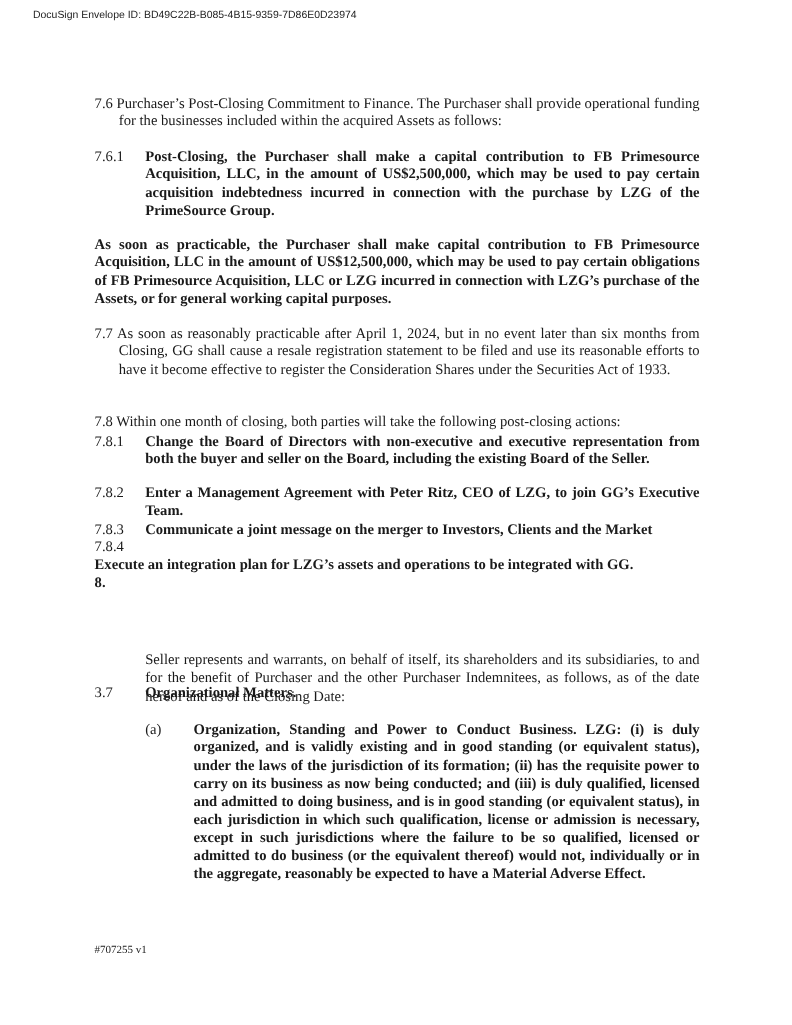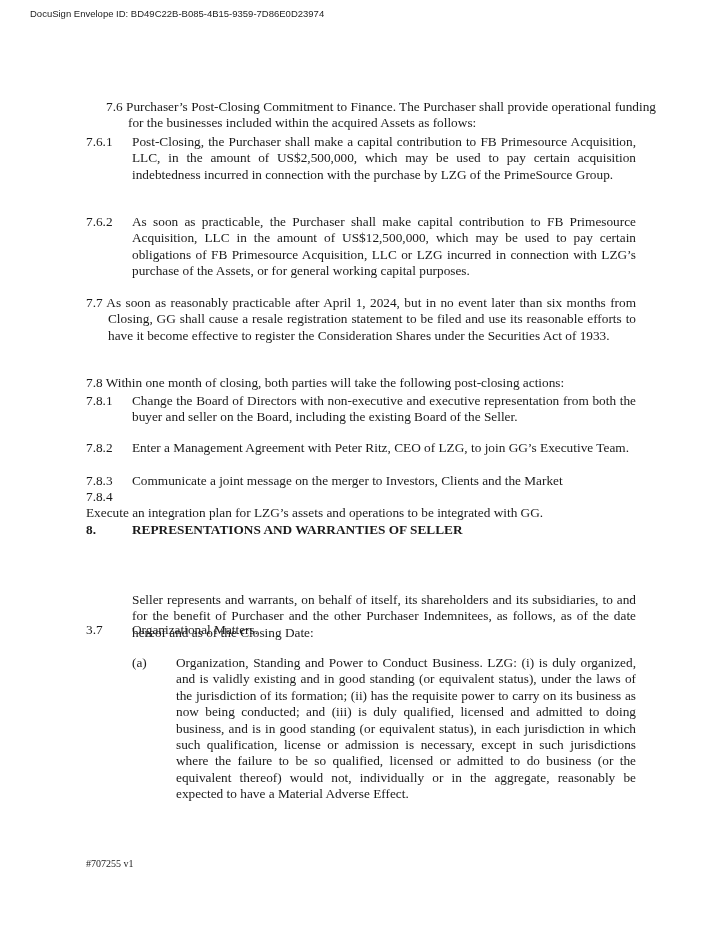--- a/index.html
+++ b/index.html
@@ -2,46 +2,45 @@
 <html><head>
 <meta charset="utf-8">
 <style>
   html, body { margin: 0; padding: 0; background: #ffffff; }
   body { width: 720px; height: 932px; position: relative; overflow: hidden; color: #1a1a1a; }
   .envelope { position: absolute; left: 20px; top: 8px; font-family: "Liberation Sans", sans-serif; font-size: 9.5px; color: #222; padding-left: 10px; }
   .doc { position: absolute; left: 86px; top: 82px; width: 550px; font-family: "Liberation Serif", serif; font-size: 13.3px; line-height: 16.4px; }
   .p { position: absolute; left: 0; width: 550px; text-align: justify; }
   .hang { display: flex; justify-content: space-between; }
   .hang .num { flex: 0 0 auto; }
-  .hang .txt { flex: 1 1 auto; text-align: justify; }
+  .hang .txt { flex: 1 1 auto; text-align: justify; font-weight: bold; }
   .hang.h46 .num { width: 46px; }
   .sec76 { text-indent: -22px; padding-left: 22px; width: 528px; }
   .sec77 { text-indent: -22px; padding-left: 22px; width: 528px; }
   .heading { font-weight: bold; display: flex; }
   .heading .num { width: 46px; }
   .indent { padding-left: 46px; width: 504px; margin-top: 36px; }
   .sub-a { padding-left: 46px; width: 504px; }
   .sub-a .num { width: 44px; }
   .footer { position: absolute; left: 86px; top: 858px; font-family: "Liberation Serif", serif; font-size: 10px; color: #222; }
 </style>
 </head>
 <body>
 
 <div class="envelope">DocuSign Envelope ID: BD49C22B-B085-4B15-9359-7D86E0D23974</div>
 
 <div class="doc">
-  <div class="p sec76" style="top:17px;margin-left:20px;">7.6 Purchaser’s Post-Closing Commitment to Finance.  The Purchaser shall provide operational funding for the businesses included within the acquired Assets as follows:</div>
+  <div class="p sec76" style="top:4px;">7.6 Purchaser’s Post-Closing Commitment to Finance.  The Purchaser shall provide operational funding for the businesses included within the acquired Assets as follows:</div>
 
   <div class="p hang h46" style="top:52px;">
     <span class="num">7.6.1</span>
     <span class="txt">Post-Closing, the Purchaser shall make a capital contribution to FB Primesource Acquisition, LLC, in the amount of US$2,500,000, which may be used to pay certain acquisition indebtedness incurred in connection with the purchase by LZG of the PrimeSource Group.</span>
   </div>
 
   <div class="p hang h46" style="top:132px;">
-    <span class="num">7.6.2</span>
     <span class="txt">As soon as practicable, the Purchaser shall make capital contribution to FB Primesource Acquisition, LLC in the amount of US$12,500,000, which may be used to pay certain obligations of FB Primesource Acquisition, LLC or LZG incurred in connection with LZG’s purchase of the Assets, or for general working capital purposes.</span>
   </div>
 
   <div class="p sec77" style="top:213px;">7.7 As soon as reasonably practicable after April 1, 2024, but in no event later than six months from Closing, GG shall cause a resale registration statement to be filed and use its reasonable efforts to have it become effective to register the Consideration Shares under the Securities Act of 1933.</div>
 
   <div class="p" style="top:293px;">7.8 Within one month of closing, both parties will take the following post-closing actions:</div>
 
   <div class="p hang h46" style="top:311px;">
     <span class="num">7.8.1</span>
     <span class="txt">Change the Board of Directors with non-executive and executive representation from both the buyer and seller on the Board, including the existing Board of the Seller.</span>
@@ -54,21 +53,20 @@
     <span class="num">7.8.3</span>
     <span class="txt">Communicate a joint message on the merger to Investors, Clients and the Market</span>
   </div>
   <div class="p hang h46" style="top:407px;flex-direction:column;">
     <span class="num">7.8.4</span>
     <span class="txt">Execute an integration plan for LZG’s assets and operations to be integrated with GG.</span>
   </div>
 
   <div class="p heading" style="top:440px;">
     <span class="num">8.</span>
-    <span>REPRESENTATIONS AND WARRANTIES OF SELLER</span>
   </div>
 
   <div class="p indent" style="top:474px;">Seller represents and warrants, on behalf of itself, its shareholders and its subsidiaries, to and for the benefit of Purchaser and the other Purchaser Indemnitees, as follows, as of the date hereof and as of the Closing Date:</div>
 
   <div class="p hang h46" style="top:540px;">
     <span class="num">3.7</span>
     <span class="txt">Organizational Matters.</span>
   </div>
 
   <div class="p hang sub-a" style="top:573px;">

